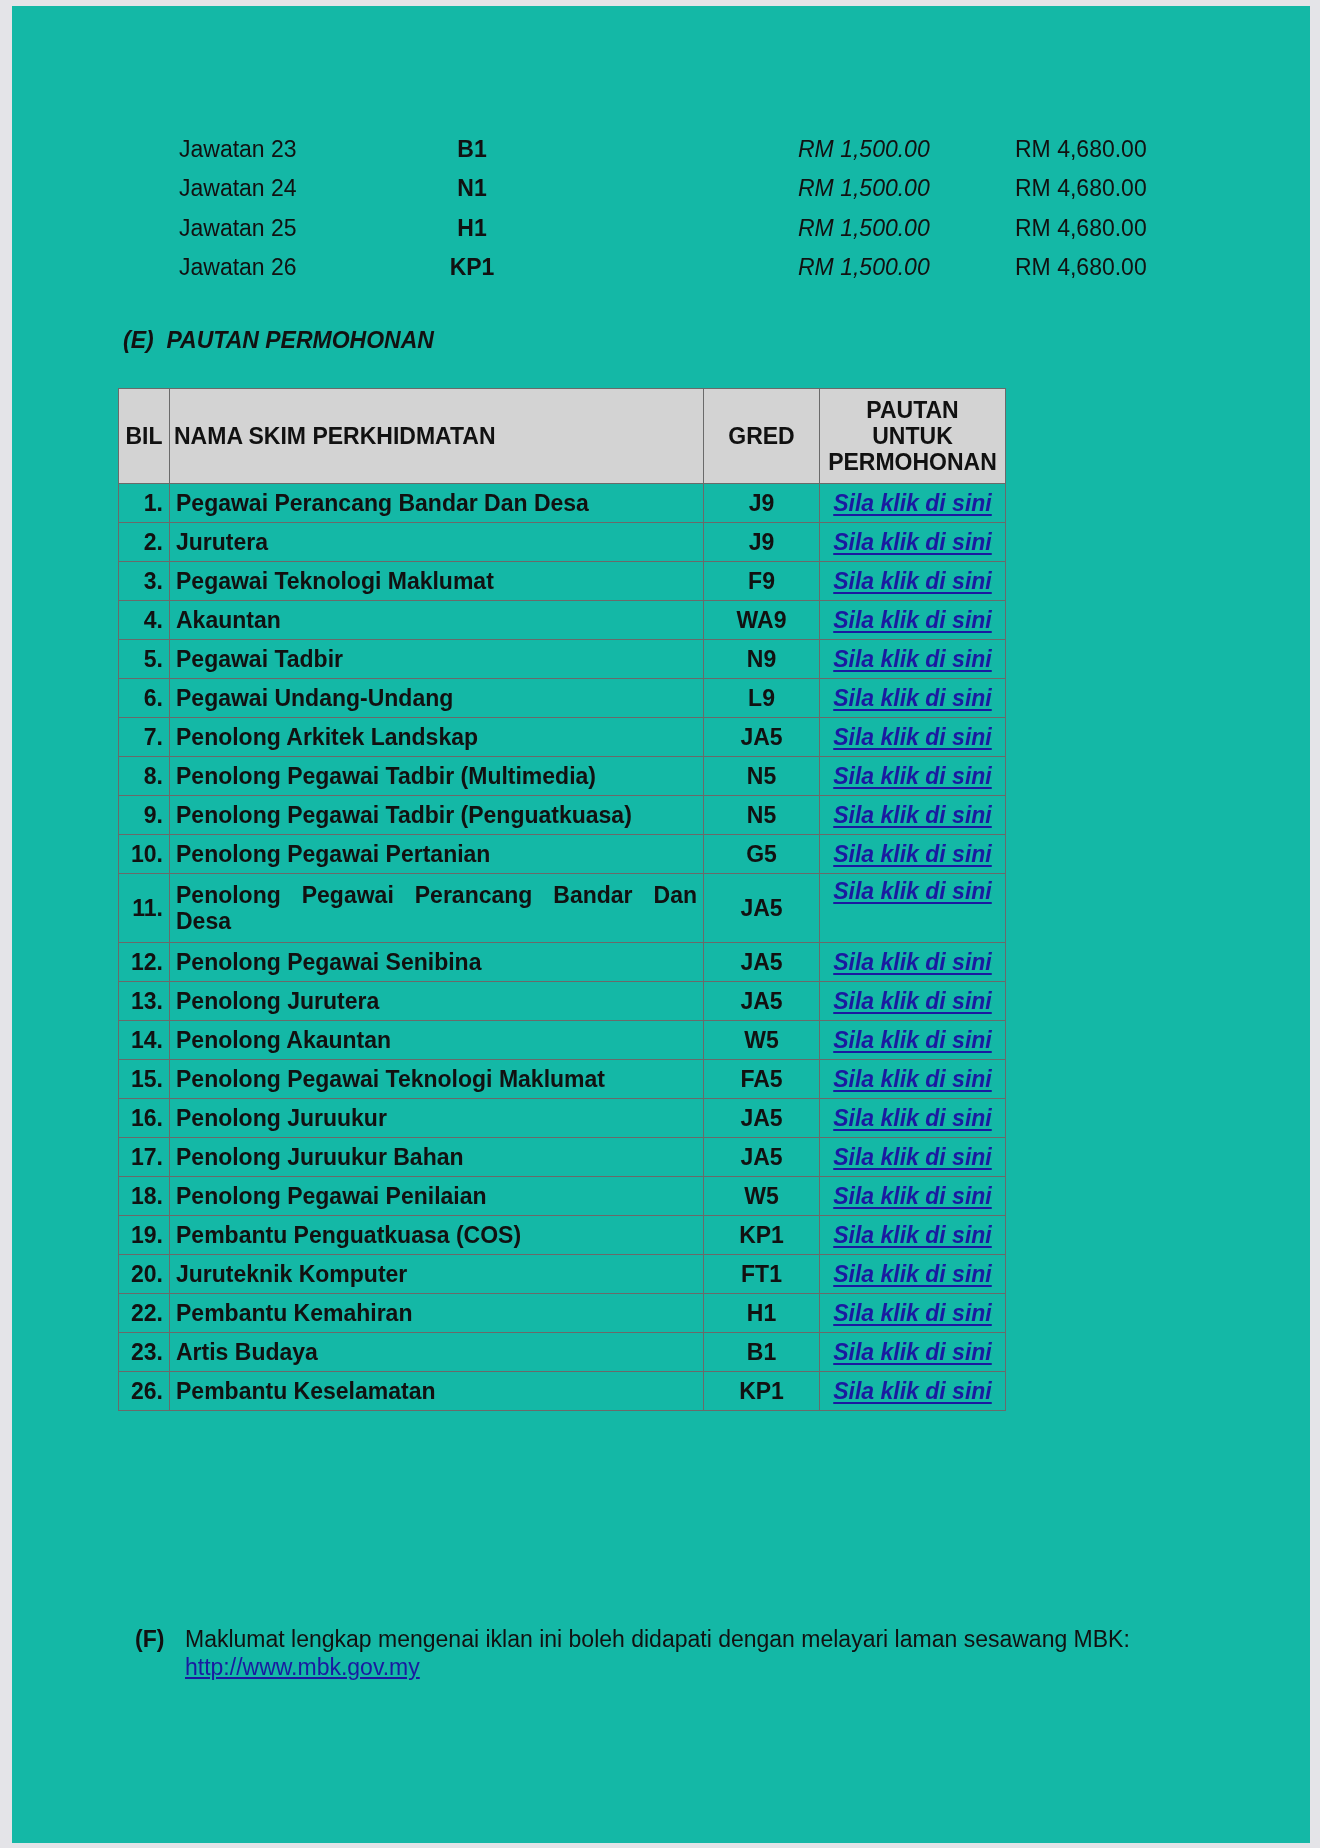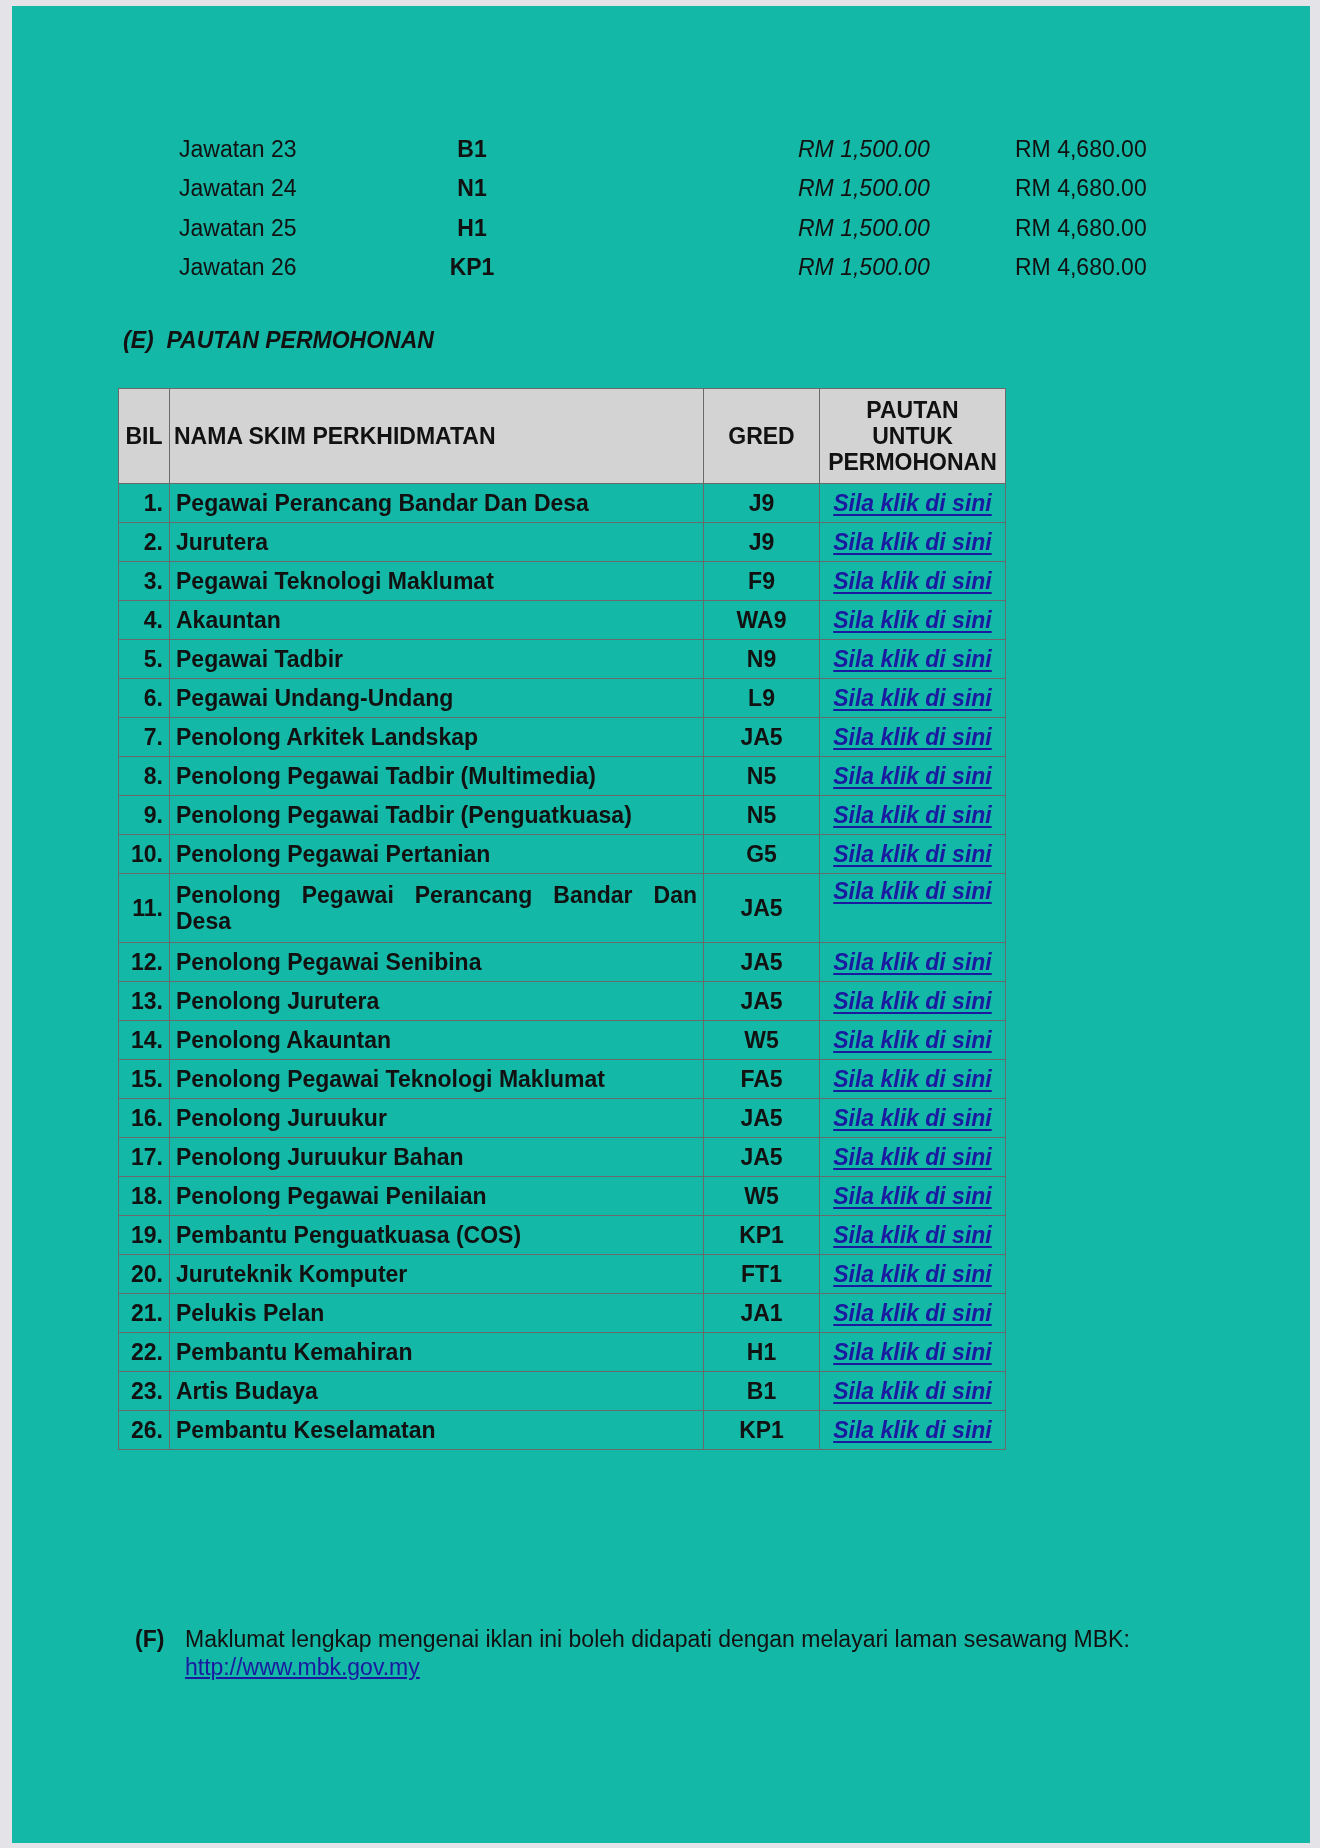--- a/index.html
+++ b/index.html
@@ -245,26 +245,20 @@
           <td class="col-gred">KP1</td>
           <td class="col-link link-cell"><a class="apply-link">Sila klik di sini</a></td>
         </tr>
         <tr>
           <td class="col-bil">20.</td>
           <td class="col-name">Juruteknik Komputer</td>
           <td class="col-gred">FT1</td>
           <td class="col-link link-cell"><a class="apply-link">Sila klik di sini</a></td>
         </tr>
         <tr>
-          <td class="col-bil">21.</td>
-          <td class="col-name">Pelukis Pelan</td>
-          <td class="col-gred">JA1</td>
-          <td class="col-link link-cell"><a class="apply-link">Sila klik di sini</a></td>
-        </tr>
-        <tr>
           <td class="col-bil">22.</td>
           <td class="col-name">Pembantu Kemahiran</td>
           <td class="col-gred">H1</td>
           <td class="col-link link-cell"><a class="apply-link">Sila klik di sini</a></td>
         </tr>
         <tr>
           <td class="col-bil">23.</td>
           <td class="col-name">Artis Budaya</td>
           <td class="col-gred">B1</td>
           <td class="col-link link-cell"><a class="apply-link">Sila klik di sini</a></td>

